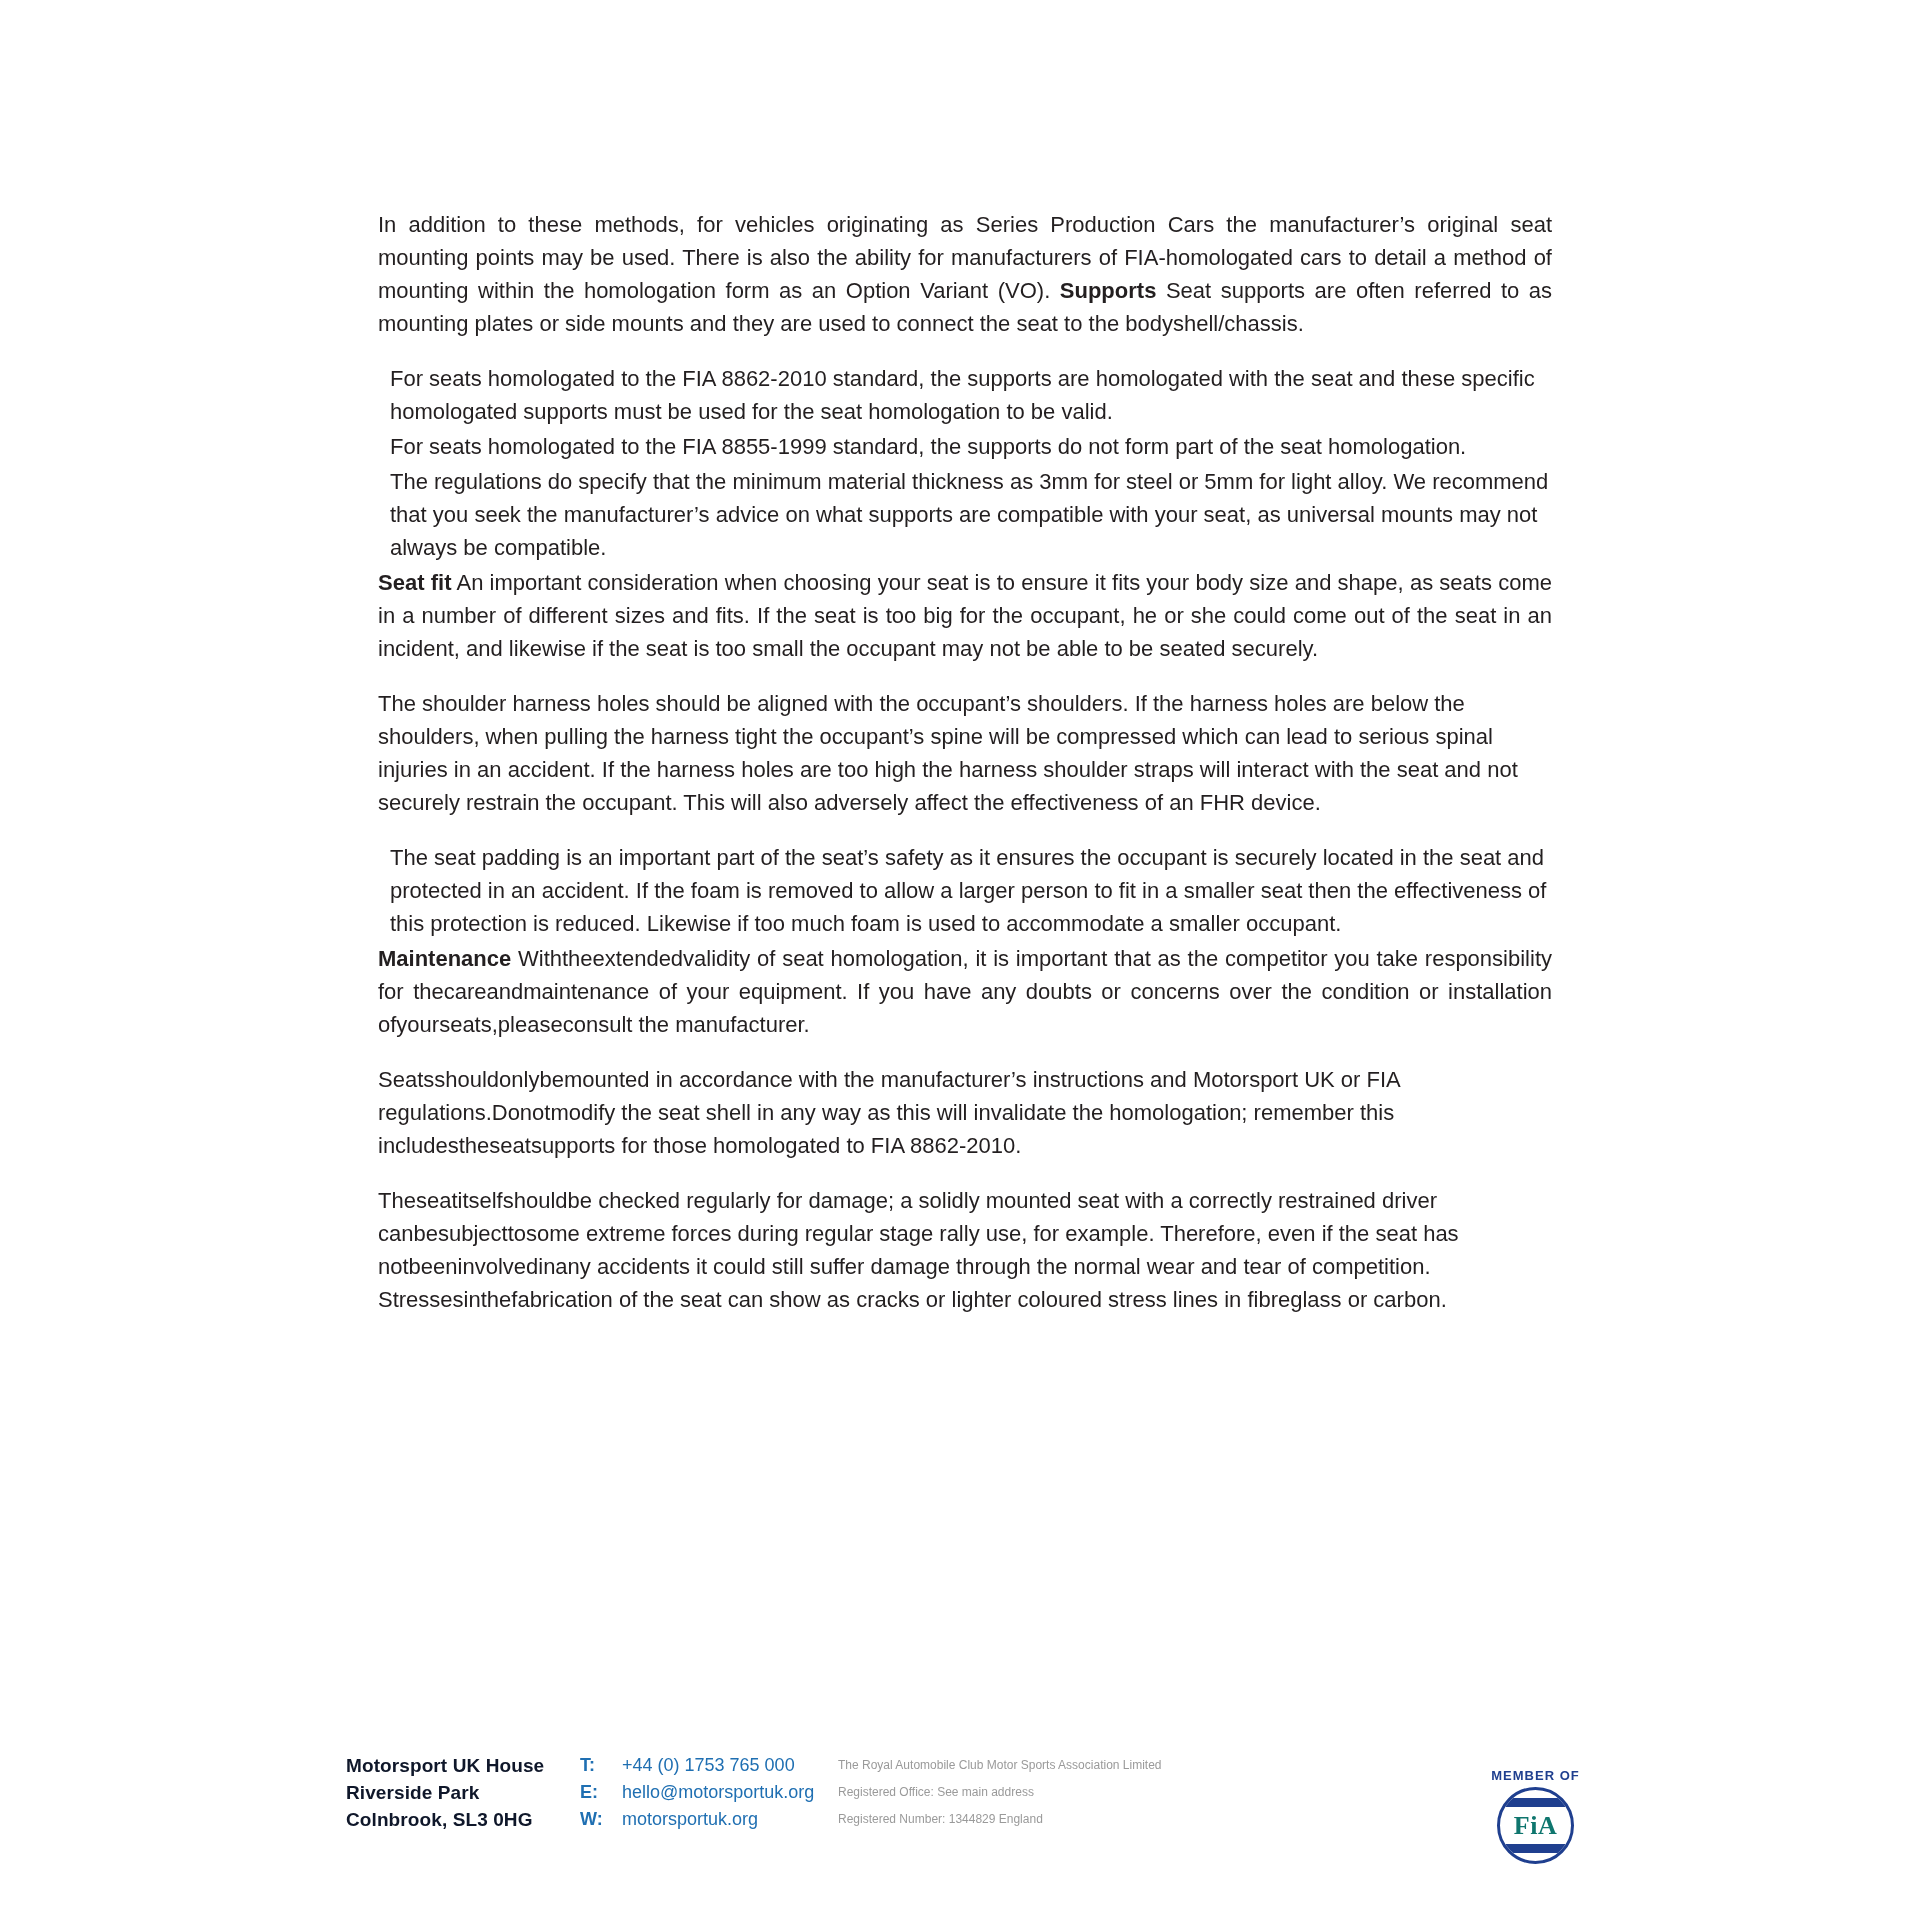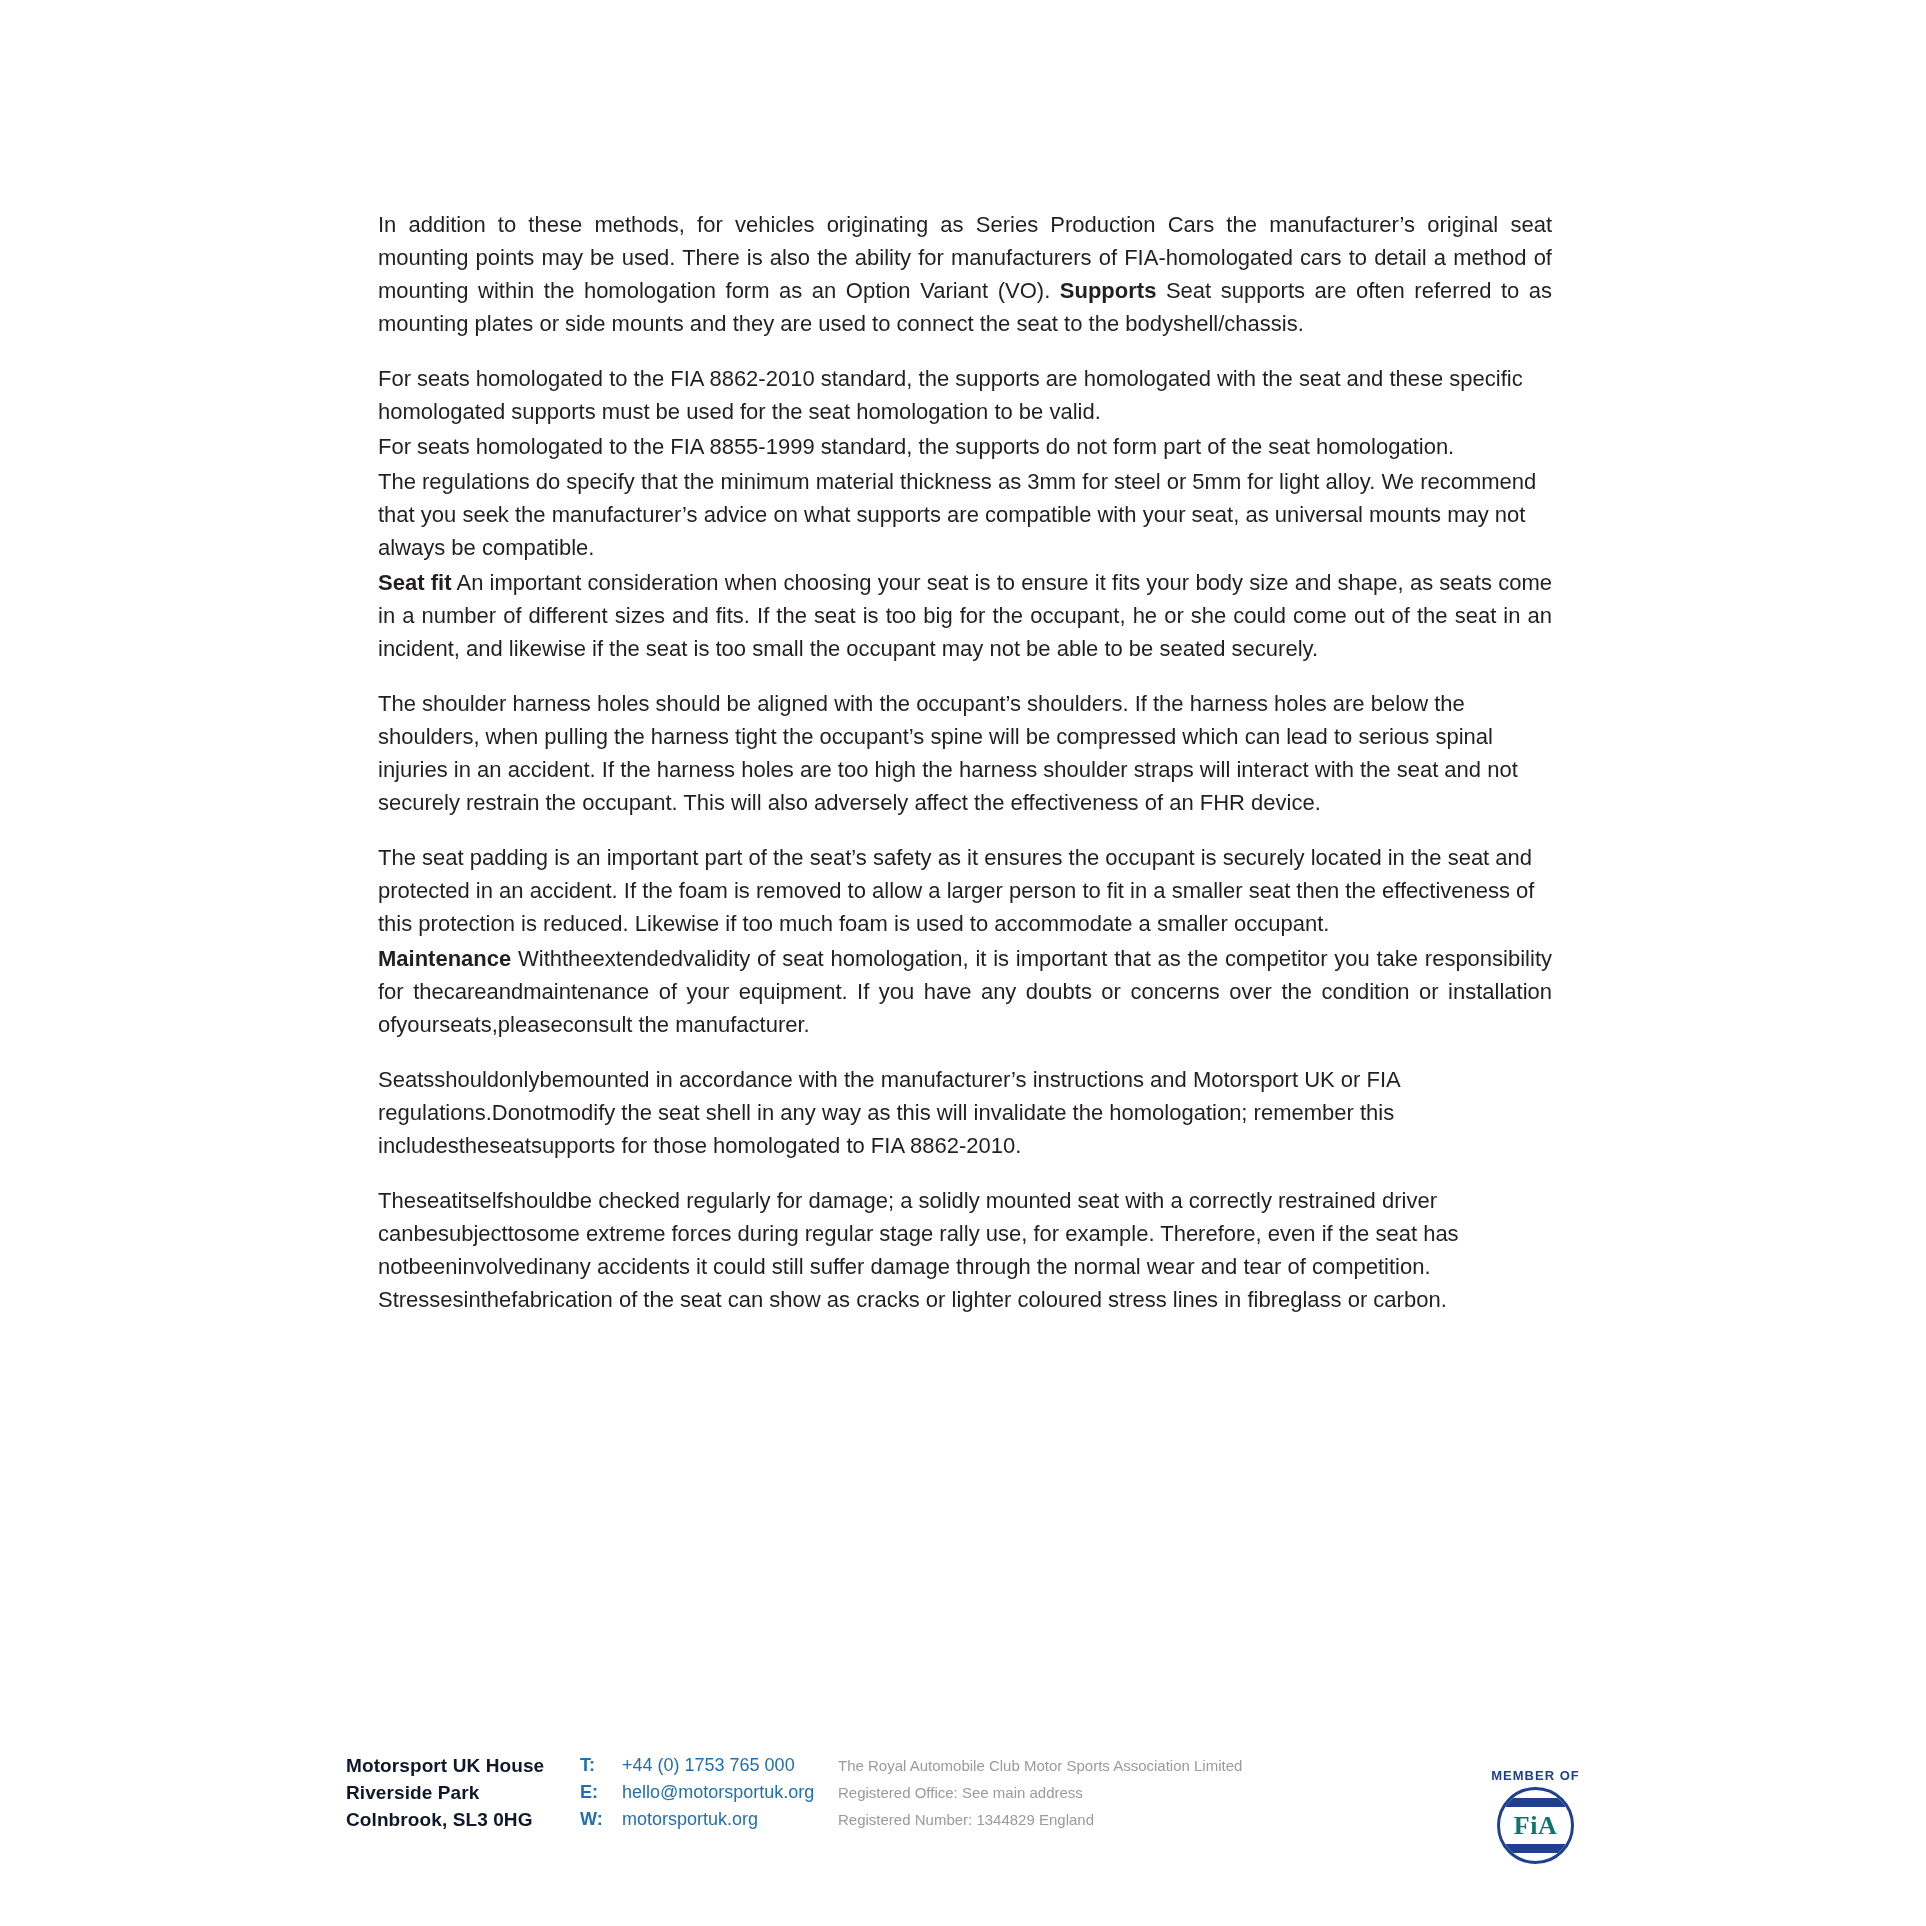--- a/index.html
+++ b/index.html
@@ -28,21 +28,21 @@
     top: 208px;
     width: 1174px;
   }
   p.para {
     margin: 0 0 22px 0;
     font-size: 22px;
     line-height: 33px;
     color: #231f20;
   }
   p.tight {
-    margin: 0 0 2px 0;
+    margin: 0 0 2px 12px;
   }
   .justify {
     text-align: justify;
   }
   b.lead {
     font-weight: bold;
   }
 
   
   .footer {
@@ -74,21 +74,21 @@
     display: flex;
   }
   .footer-contact .lbl {
     width: 42px;
     font-weight: bold;
   }
   .footer-legal {
     position: absolute;
     left: 837px;
     top: 0px;
-    font-size: 15px;
+    font-size: 12px;
     line-height: 27px;
     color: #9a9a9a;
   }
   .fia-block {
     position: absolute;
     left: 1475px;
     top: -8px;
     width: 119px;
     text-align: center;
   }

